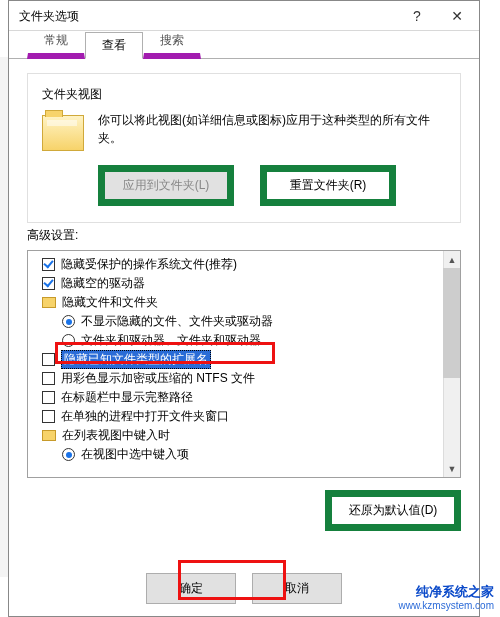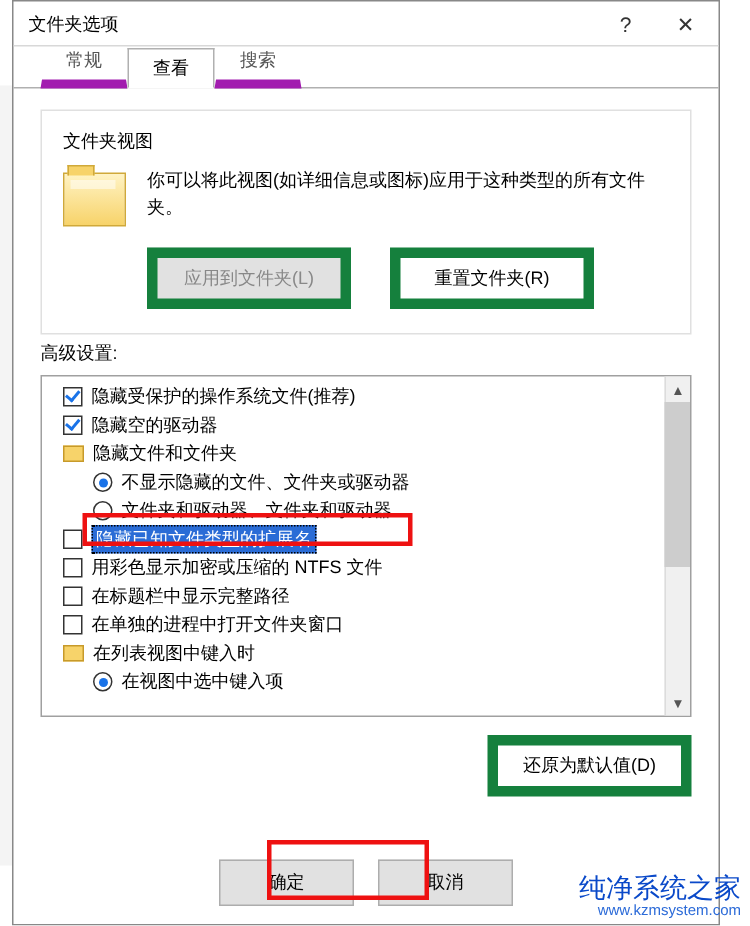--- a/index.html
+++ b/index.html
@@ -39,21 +39,21 @@
   .scrollbar{position:absolute;right:0;top:0;width:17px;height:100%;background:#f0f0f0;border-left:1px solid #dcdcdc;}
   .sbtn{height:17px;background:#f0f0f0;display:flex;align-items:center;justify-content:center;font-size:9px;color:#555;}
   .thumb{position:absolute;right:0;top:17px;width:17px;height:110px;background:#cdcdcd;}
   .restore-row{display:flex;justify-content:flex-end;margin:12px 0 0 0;}
   .footer{height:56px;display:flex;align-items:center;justify-content:center;gap:16px;padding:0 18px;}
   .btn-footer{border:1px solid #adadad;background:#e1e1e1;padding:6px 0;width:90px;text-align:center;font-size:12px;}
   .red-box{border:3px solid #e11; position:absolute; pointer-events:none;}
   .ann1{left:55px; top:342px; width:220px; height:22px;}
   .ann2{left:178px; top:560px; width:108px; height:40px;}
   .watermark{position:absolute;right:6px;bottom:4px;width:120px;height:30px;display:flex;flex-direction:column;align-items:flex-end;justify-content:center;line-height:1.1;}
-  .wm1{font-size:18px;font-weight:400;color:#0a49c9;}
+  .wm1{font-size:13px;font-weight:700;color:#0a49c9;}
   .wm2{font-size:10px;color:#2c6bd8;}
   .edge{position:absolute;top:57px;left:0;width:10px;height:520px;background:#f4f4f4;border-right:1px solid #ccc;}
 </style>
 </head>
 <body>
 
 <div class="edge"></div>
 
 <div class="dialog">
   <div class="titlebar">

